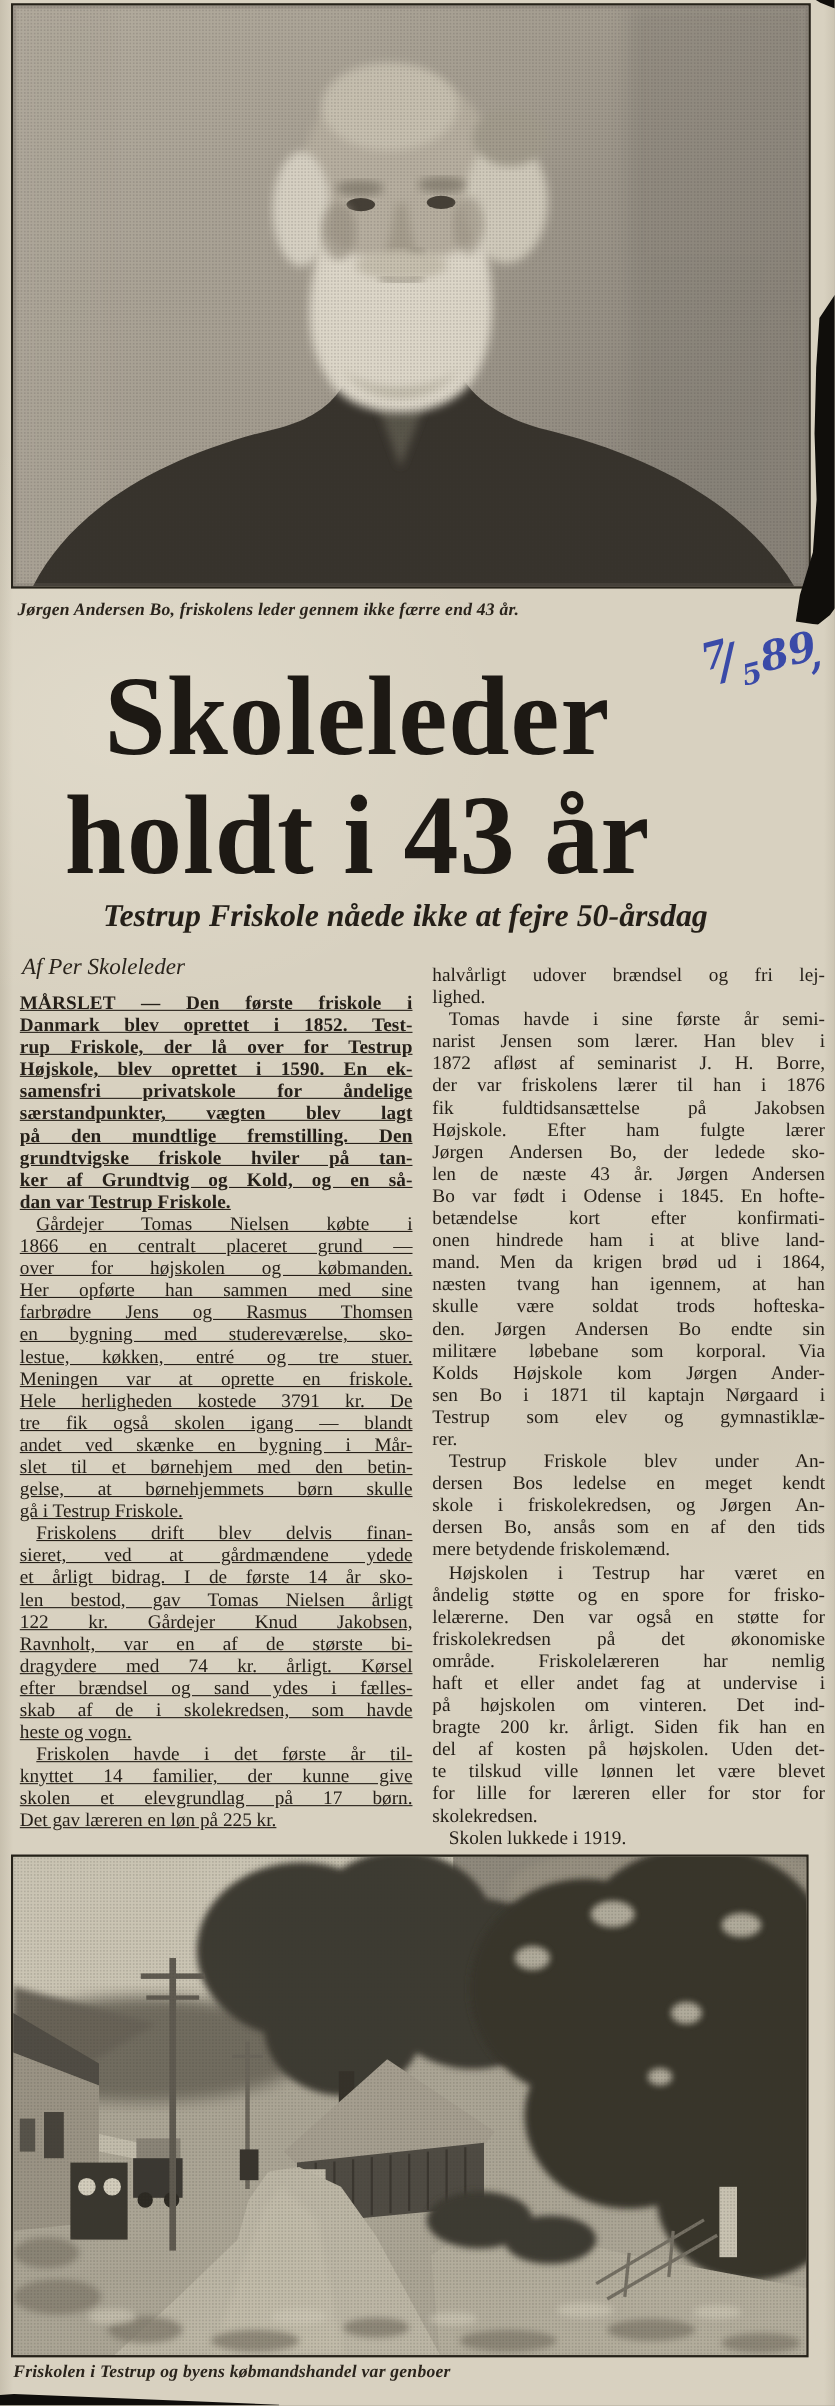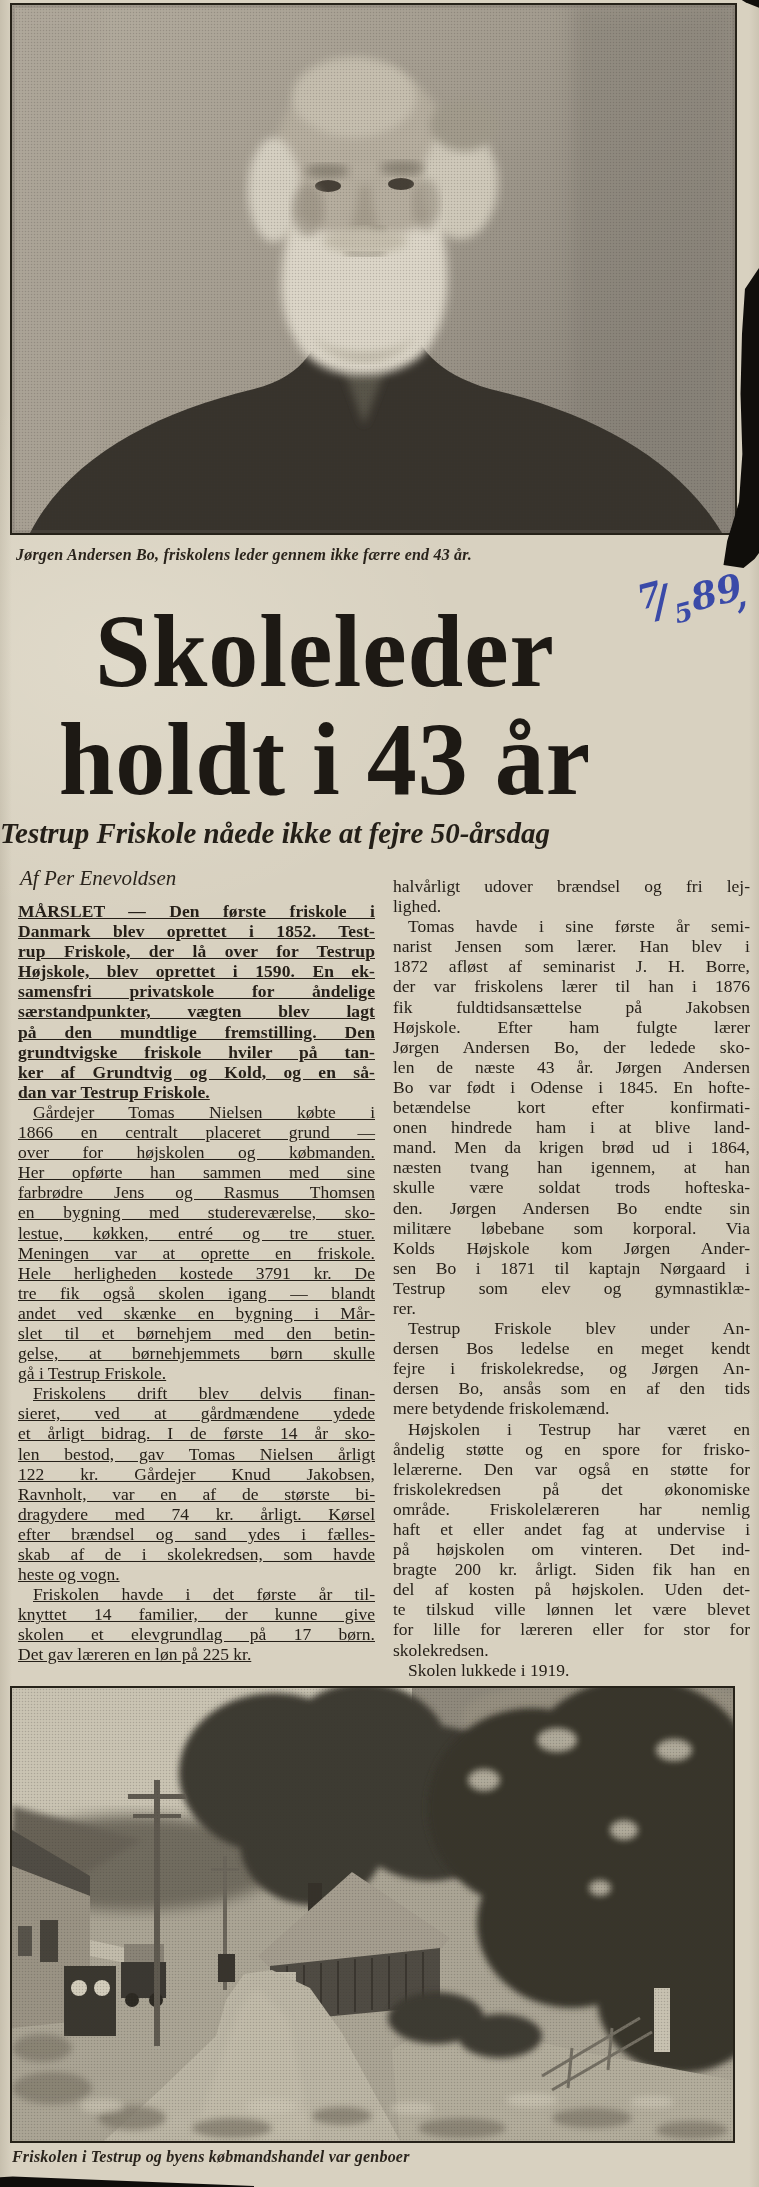--- a/index.html
+++ b/index.html
@@ -26,21 +26,21 @@
   .cap-bottom{left:12px;top:2148px;}
   .handwriting{position:absolute;left:634px;top:560px;width:126px;height:80px;}
   .headline{
     position:absolute;left:0;top:597px;width:650px;margin:0;
     text-align:center;font-weight:bold;color:#1d1914;
     font-size:100px;line-height:105px;letter-spacing:1px;
     transform:scaleY(1.03);transform-origin:top center;
   }
   .hl-line{display:block;white-space:nowrap;}
   .subheadline{
-    position:absolute;left:0;top:817px;width:737px;text-align:left;
+    position:absolute;left:0;top:817px;width:737px;text-align:center;
     font-size:29px;font-weight:bold;font-style:italic;color:#241f18;white-space:nowrap;
   }
   .byline{position:absolute;left:20px;top:866px;font-size:21px;font-style:italic;color:#2a241c;}
   .col{
     position:absolute;width:357px;font-size:17.5px;line-height:20.1px;color:#262019;
   }
   .col-left{left:18px;top:901px;text-decoration:underline;}
   .col-right{left:393px;top:876px;}
   .para{margin:0;}
   .para.lede{font-weight:bold;letter-spacing:0.1px;}
@@ -133,21 +133,21 @@
     </svg>
   </div>
 
   <h1 class="headline">
     <span class="hl-line">Skoleleder</span>
     <span class="hl-line">holdt i 43 år</span>
   </h1>
 
   <div class="subheadline">Testrup Friskole nåede ikke at fejre 50-årsdag</div>
 
-  <div class="byline">Af Per Enevoldsen</div>
+  <div class="byline">Af Per Skoleleder</div>
 
   <div class="col col-left">
       <div class="para lede">
         <div class="line">MÅRSLET — Den første friskole i</div>
         <div class="line">Danmark blev oprettet i 1852. Test-</div>
         <div class="line">rup Friskole, der lå over for Testrup</div>
         <div class="line">Højskole, blev oprettet i 1590. En ek-</div>
         <div class="line">samensfri privatskole for åndelige</div>
         <div class="line">særstandpunkter, vægten blev lagt</div>
         <div class="line">på den mundtlige fremstilling. Den</div>
@@ -213,21 +213,21 @@
         <div class="line">den. Jørgen Andersen Bo endte sin</div>
         <div class="line">militære løbebane som korporal. Via</div>
         <div class="line">Kolds Højskole kom Jørgen Ander-</div>
         <div class="line">sen Bo i 1871 til kaptajn Nørgaard i</div>
         <div class="line">Testrup som elev og gymnastiklæ-</div>
         <div class="line last">rer.</div>
       </div>
       <div class="para indent">
         <div class="line">Testrup Friskole blev under An-</div>
         <div class="line">dersen Bos ledelse en meget kendt</div>
-        <div class="line">fejre i friskolekredse, og Jørgen An-</div>
+        <div class="line">skole i friskolekredsen, og Jørgen An-</div>
         <div class="line">dersen Bo, ansås som en af den tids</div>
         <div class="line last">mere betydende friskolemænd.</div>
       </div>
       <div class="para indent">
         <div class="line">Højskolen i Testrup har været en</div>
         <div class="line">åndelig støtte og en spore for frisko-</div>
         <div class="line">lelærerne. Den var også en støtte for</div>
         <div class="line">friskolekredsen på det økonomiske</div>
         <div class="line">område. Friskolelæreren har nemlig</div>
         <div class="line">haft et eller andet fag at undervise i</div>

